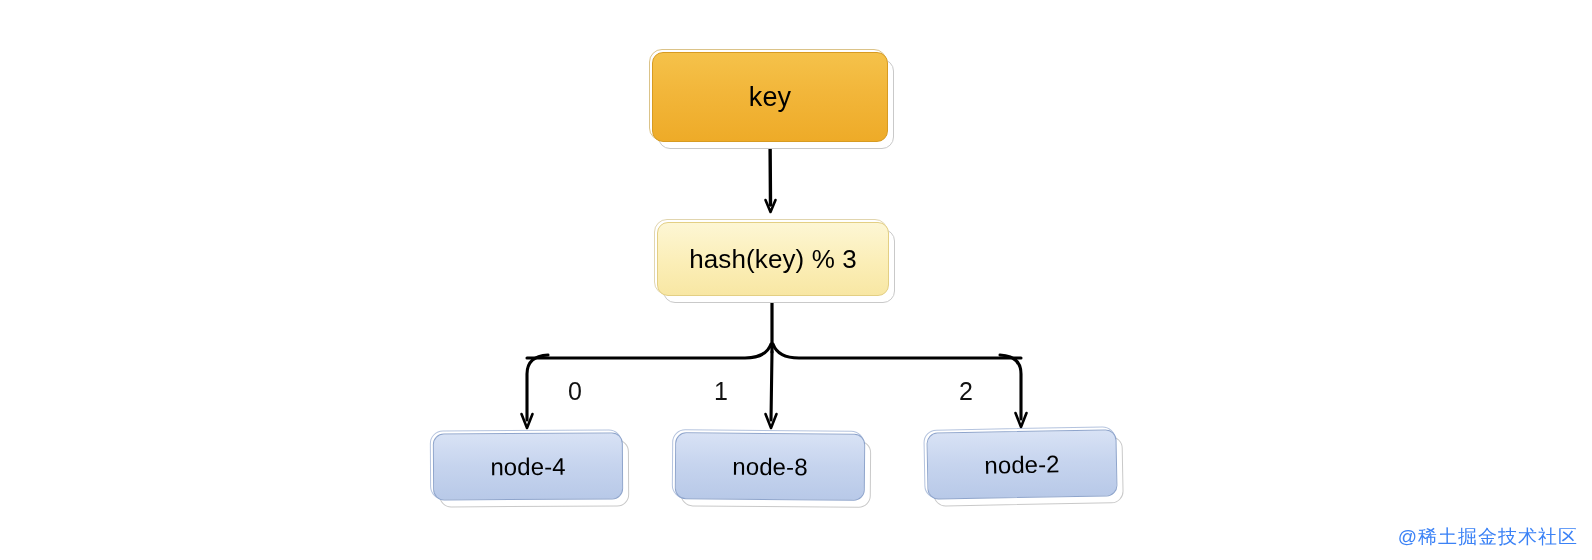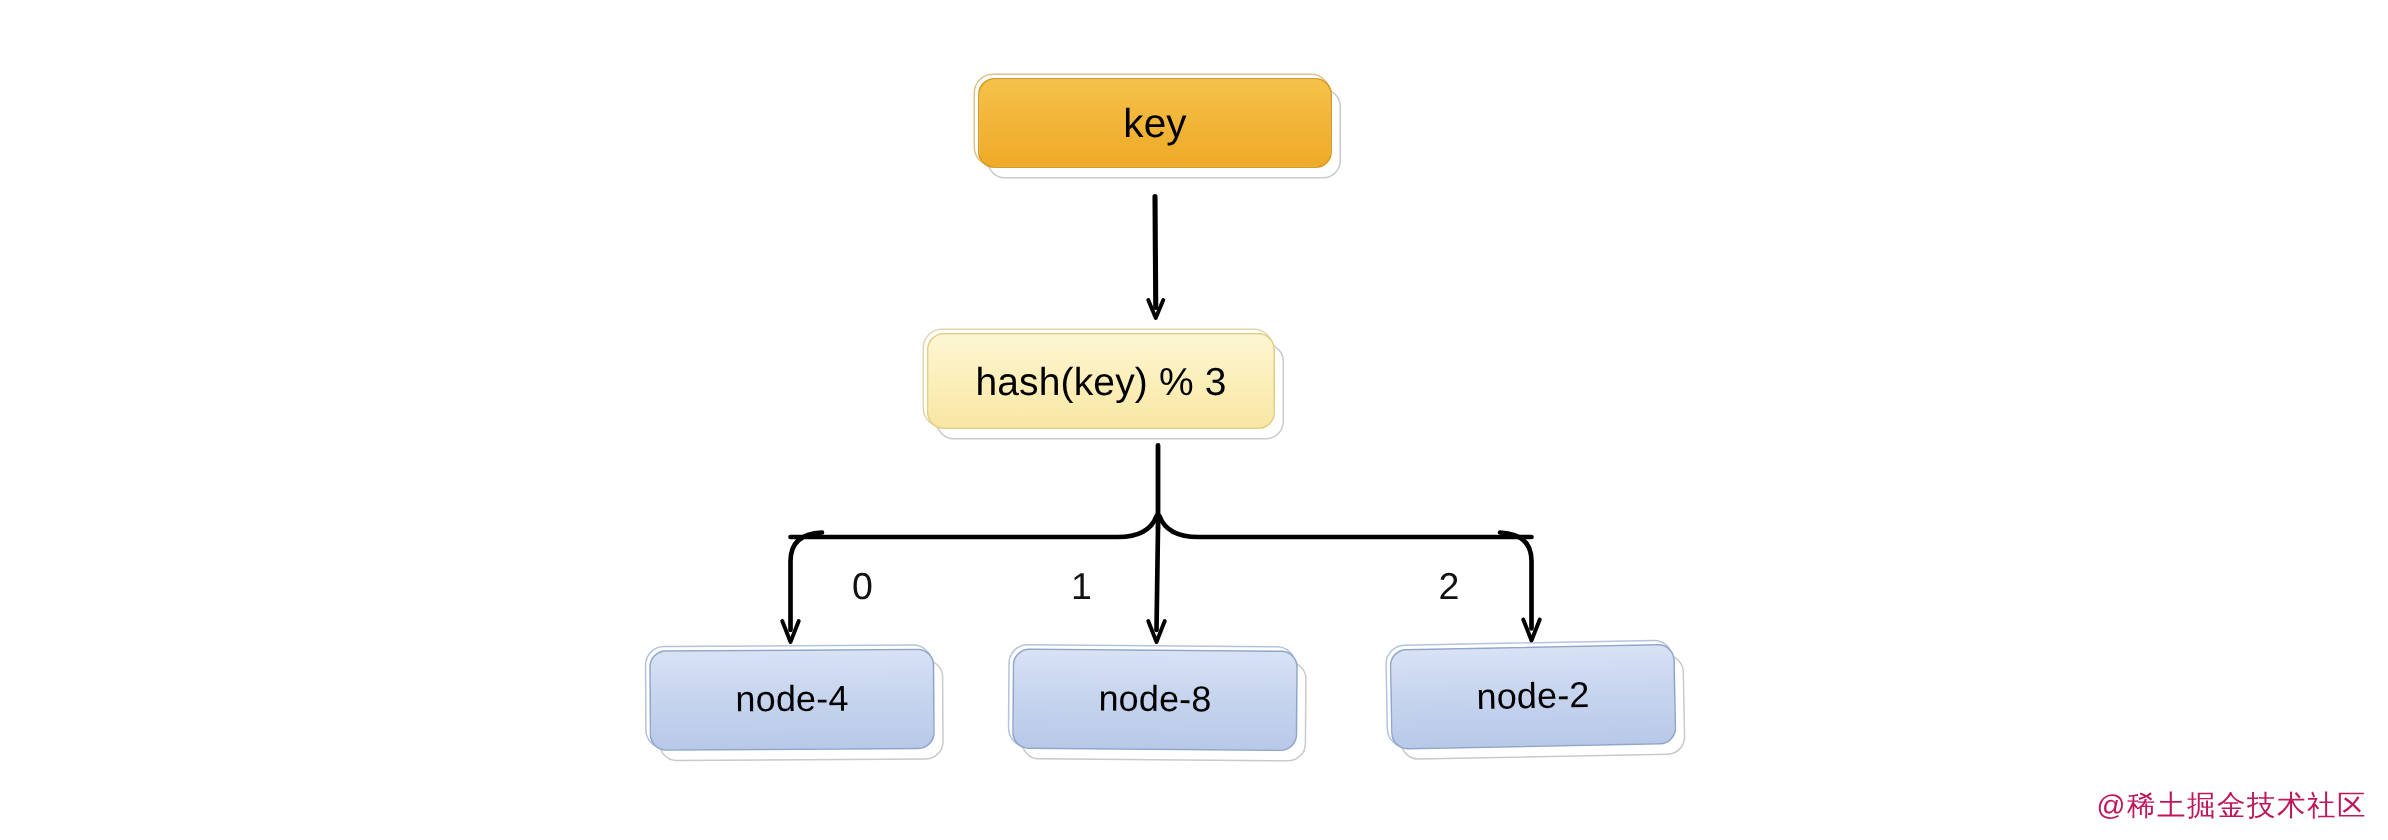--- a/index.html
+++ b/index.html
@@ -71,35 +71,35 @@
     color: #000000;
     white-space: nowrap;
     letter-spacing: .1px;
   }
 
   
   #node-key {
     left: 652px;
     top: 52px;
     width: 236px;
-    height: 60px;
+    height: 90px;
   }
   #node-key .face {
     background: linear-gradient(180deg, #f5c24a 0%, #f2b63a 45%, #eeab28 100%);
     border: 1.6px solid #d79b22;
   }
   #node-key .sketch { border-color: rgba(190,145,40,.55); }
   #node-key .label { font-size: 27px; }
 
   
   #node-hash {
-    left: 618px;
+    left: 657px;
     top: 222px;
     width: 232px;
-    height: 64px;
+    height: 74px;
     border-radius: 31px;
   }
   #node-hash .face {
     background: linear-gradient(180deg, #fdf6d4 0%, #fbeeb7 55%, #f8e7a4 100%);
     border: 1.6px solid #e3cf84;
   }
   #node-hash .sketch { border-color: rgba(205,185,120,.6); }
   #node-hash .label { font-size: 26px; }
 
   
@@ -129,21 +129,21 @@
   #edge-label-0 { left: 568px; top: 377px; }
   #edge-label-1 { left: 714px; top: 377px; }
   #edge-label-2 { left: 959px; top: 377px; }
 
   
   #watermark {
     position: absolute;
     right: 14px;
     bottom: 10px;
     font-size: 19px;
-    color: #be185d;
+    color: #3b82f6;
     letter-spacing: 1px;
     user-select: none;
     z-index: 5;
   }
 </style>
 </head>
 <body>
 
 <div id="canvas">
 

